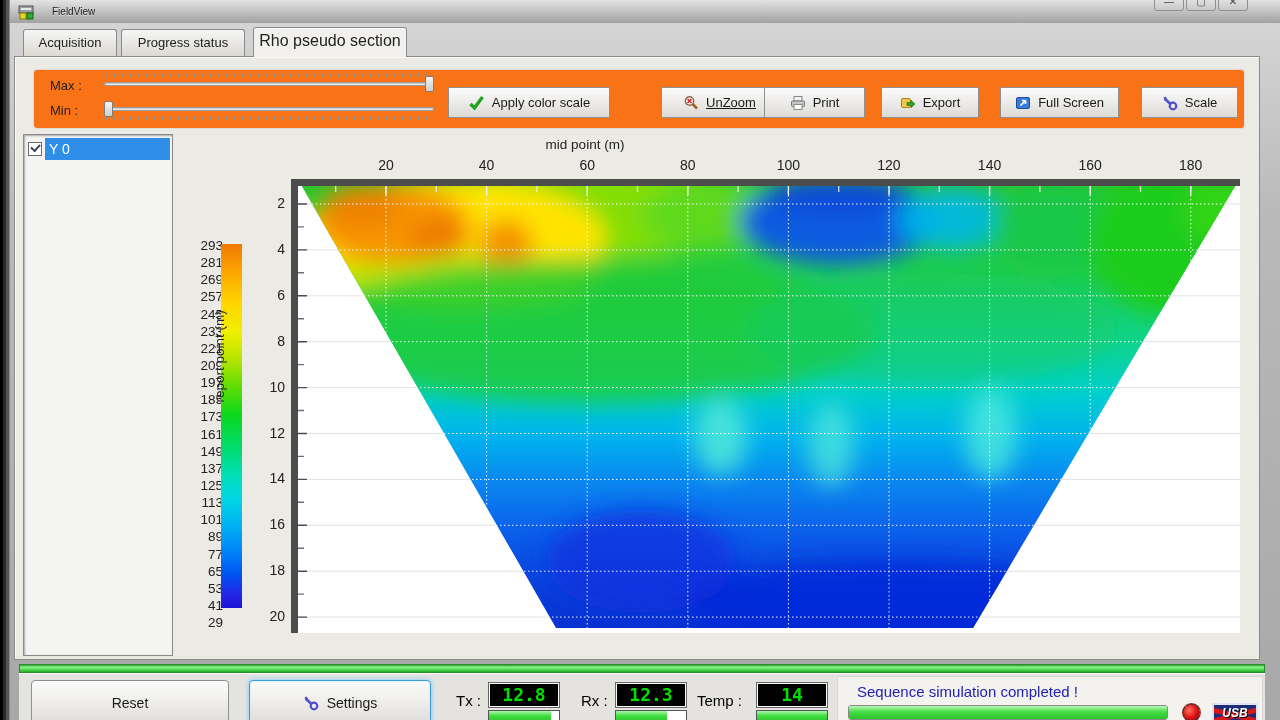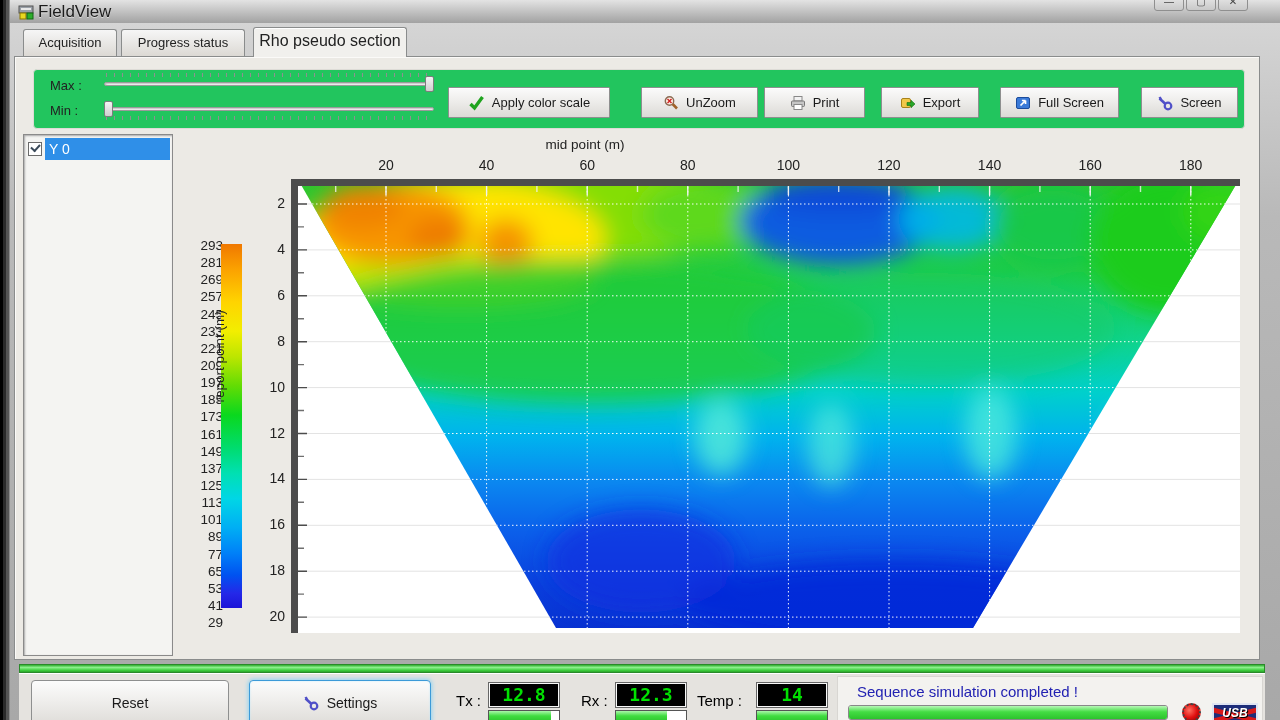--- a/index.html
+++ b/index.html
@@ -8,40 +8,40 @@
 
   
   .screen-edge { position:absolute; left:0; top:0; width:9px; height:720px;
     background:linear-gradient(90deg,#000 0 3px,#2a2a2a 3px 6px,#555 6px 9px); }
   .win { position:absolute; left:9px; top:0; width:1271px; height:720px;
     background:linear-gradient(180deg,#d8d8d8,#b9b9b9 30%,#a8a8a8);
     border-left:1px solid #8a8a8a; }
   .titlebar { position:absolute; left:0; top:0; width:100%; height:23px;
     background:linear-gradient(180deg,#e3e3e3,#b5b5b5 70%,#a2a2a2);
     display:flex; align-items:center; padding-left:8px; }
-  .titlebar .title { font-size:17px; color:#1c1c1c; margin-left:4px; text-shadow:0 1px 0 rgba(255,255,255,.5); }
+  .titlebar .title { font-size:10px; color:#1c1c1c; margin-left:18px; text-shadow:0 1px 0 rgba(255,255,255,.5); }
   .winbtns { position:absolute; right:32px; top:-8px; display:flex; gap:2px; }
   .winbtn { width:30px; height:19px; border:1px solid #8f8f8f; border-radius:0 0 3px 3px;
     background:linear-gradient(180deg,#efefef,#c9c9c9); text-align:center; font-size:10px;
     color:#444; line-height:17px; }
 
   
   .tabstrip { position:absolute; left:7px; top:27px; width:1243px; height:30px; }
   .tab { position:absolute; top:2px; height:27px; padding:0 4px;
     background:linear-gradient(180deg,#f6f6f6,#dcd9d4);
     border:1px solid #8a8c8c; border-bottom:none; border-radius:3px 3px 0 0;
     font-size:13px; color:#222; line-height:26px; text-align:center; }
   .tab.active { top:0; height:30px; background:#f1f0ed; z-index:3;
     box-shadow:inset 0 1px 0 #fff; font-size:16px; }
   .tabpage { position:absolute; left:4px; top:56px; width:1246px; height:604px;
     background:#eceae5; border:1px solid #8a8c8c; box-shadow:inset 1px 1px 0 #fbfaf8; }
 
   
   .toolpanel { position:absolute; left:18px; top:12px; width:1212px; height:60px;
-    background:#22c55e; border:1px solid #dddbd6; border-radius:4px; }
+    background:#f97316; border:1px solid #dddbd6; border-radius:4px; }
   .slider-label { position:absolute; left:16px; font-size:13px; color:#222; }
   .slider { position:absolute; left:70px; width:330px; height:10px; }
   .slider .track { position:absolute; left:0; right:0; top:3px; height:4px;
     background:#fff; border:1px solid #9a9a9a; border-radius:2px;
     box-shadow:inset 1px 1px 2px #bbb; }
   .ticks { position:absolute; left:2px; right:2px; height:4px;
     background:repeating-linear-gradient(90deg,#8f8f8f 0 1px,transparent 1px 8px); }
   .thumb { position:absolute; top:-3px; width:9px; height:16px;
     background:linear-gradient(180deg,#f4f4f4,#cfcfcf); border:1px solid #7d7d7d;
     border-radius:2px; }
@@ -170,21 +170,21 @@
         <div class="ticks" style="top:12px;"></div>
         <div class="thumb" style="left:0;"></div>
       </div>
 
       <div class="btnrow-btn" style="left:414px; width:162px;">
         <svg width="17" height="16" viewBox="0 0 16 16">
           <path d="M2 9l4 4 8-11" stroke="#1fa41f" stroke-width="3.4" fill="none"></path>
         </svg>
         <span>Apply color scale</span>
       </div>
-      <div class="btnrow-btn" style="left:607px; width:117px;">
+      <div class="btnrow-btn" style="left:627px; width:117px;text-decoration:underline;">
         <svg width="16" height="16" viewBox="0 0 16 16">
           <circle cx="6.5" cy="6" r="4.2" fill="#fdeee4" stroke="#8a6a52" stroke-width="1.4"></circle>
           <line x1="9.6" y1="9" x2="14" y2="13.5" stroke="#a0622a" stroke-width="2.6"></line>
           <path d="M4.5 4l4 4M8.5 4l-4 4" stroke="#d02020" stroke-width="1.4"></path>
         </svg>
         <span>UnZoom</span>
       </div>
       <div class="btnrow-btn" style="left:730px; width:101px;">
         <svg width="16" height="16" viewBox="0 0 16 16">
           <rect x="4" y="1.5" width="8" height="4.5" fill="#f2f2f2" stroke="#888"></rect>
@@ -206,21 +206,21 @@
           <path d="M5.5 10.5L10.5 5.5M10.5 5.5h-3.6M10.5 5.5v3.6" stroke="#fff" stroke-width="1.7" fill="none"></path>
         </svg>
         <span>Full Screen</span>
       </div>
       <div class="btnrow-btn" style="left:1107px; width:97px;">
         <svg width="16" height="16" viewBox="0 0 16 16">
           <path d="M2.5 3.5l6 5.5" stroke="#5050c8" stroke-width="2.6"></path>
           <path d="M1.5 2.5l2-1 1.5 2-2 1.5z" fill="#5050c8"></path>
           <circle cx="11" cy="11" r="3.3" fill="none" stroke="#5050c8" stroke-width="2.2"></circle>
         </svg>
-        <span>Screen</span>
+        <span>Scale</span>
       </div>
     </div>
 
     <div class="layerlist">
       <div class="layer-item">
         <span class="checkbox"></span>
         <span class="sel">Y 0</span>
       </div>
     </div>
 

